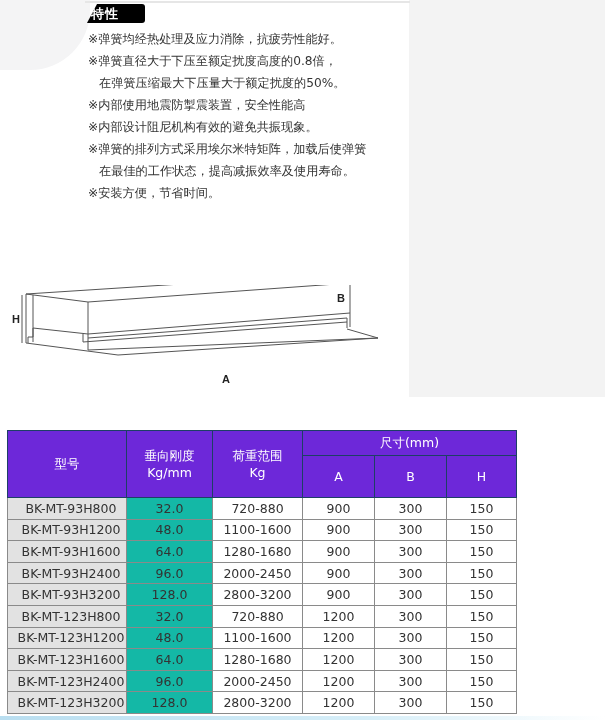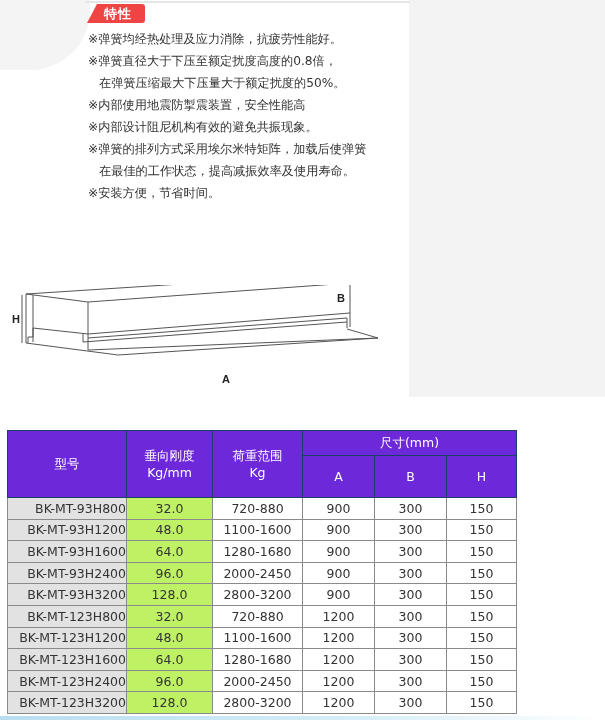--- a/index.html
+++ b/index.html
@@ -5,37 +5,37 @@
   * { box-sizing: border-box; margin: 0; padding: 0; }
   html, body { width: 605px; height: 720px; overflow: hidden; background: #ffffff; }
   body { position: relative; font-family: "DejaVu Sans", "Liberation Sans", sans-serif; }
 
   
   .top-panel { position: absolute; left: 0; top: 0; width: 605px; height: 397px; background: #ffffff; }
   .blob { position: absolute; left: -40px; top: -20px; width: 130px; height: 90px; background: #f4f4f5; border-radius: 0 0 60px 0; }
   .right-gray { position: absolute; left: 409px; top: 0; width: 196px; height: 397px; background: #f3f3f3; }
   .top-line { position: absolute; left: 85px; top: 1px; width: 325px; height: 2px; background: #e6e6e6; }
 
-  .badge { position: absolute; left: 87px; top: 4px; width: 58px; height: 19px; background: #ef4444;
+  .badge { position: absolute; left: 87px; top: 4px; width: 58px; height: 19px; background: #000000;
            clip-path: polygon(10px 0, 100% 0, 100% 100%, 0 100%); border-radius: 0 3px 3px 0;
-           color: #fff; font-weight: bold; font-size: 13px; line-height: 19px; text-align: center; padding-left: 4px; letter-spacing: 1px; }
+           color: #fff; font-weight: bold; font-size: 13px; line-height: 19px; text-align: left; padding-left: 4px; letter-spacing: 1px; }
 
   .features { position: absolute; left: 88px; top: 28px; width: 320px; list-style: none; }
   .features li { font-size: 12.2px; color: #333; line-height: 22px; height: 22px; white-space: nowrap; }
   .features li.cont { padding-left: 11px; }
 
   
   .diagram { position: absolute; left: 10px; top: 285px; width: 380px; height: 105px; }
 
   
   .spec-table { position: absolute; left: 7px; top: 430px; width: 509px; border-collapse: collapse; table-layout: fixed; }
   .spec-table th { background: #6d28d9; color: #ffffff; font-weight: normal; font-size: 12.5px; border: 1px solid #1d3f66; text-align: center; }
   .spec-table td { font-size: 12.5px; color: #333; height: 21.6px; border: 1px solid #8a8a8a; text-align: center; padding: 0; }
-  .spec-table td.model { text-align: right; padding-left: 8px; background: #e2e2e2; }
-  .spec-table td.stiff { background: #bef264; }
+  .spec-table td.model { text-align: center; padding-left: 8px; background: #e2e2e2; }
+  .spec-table td.stiff { background: #14b8a6; }
   .h-top { height: 25px; }
   .h-sub { height: 42px; }
 
   .bottom-stripe { position: absolute; left: 0; top: 716px; width: 605px; height: 4px;
                    background: linear-gradient(90deg, #b9def0, #d6eef8 60%, #ffffff); }
 </style>
 </head>
 <body>
 
 <div class="top-panel">

